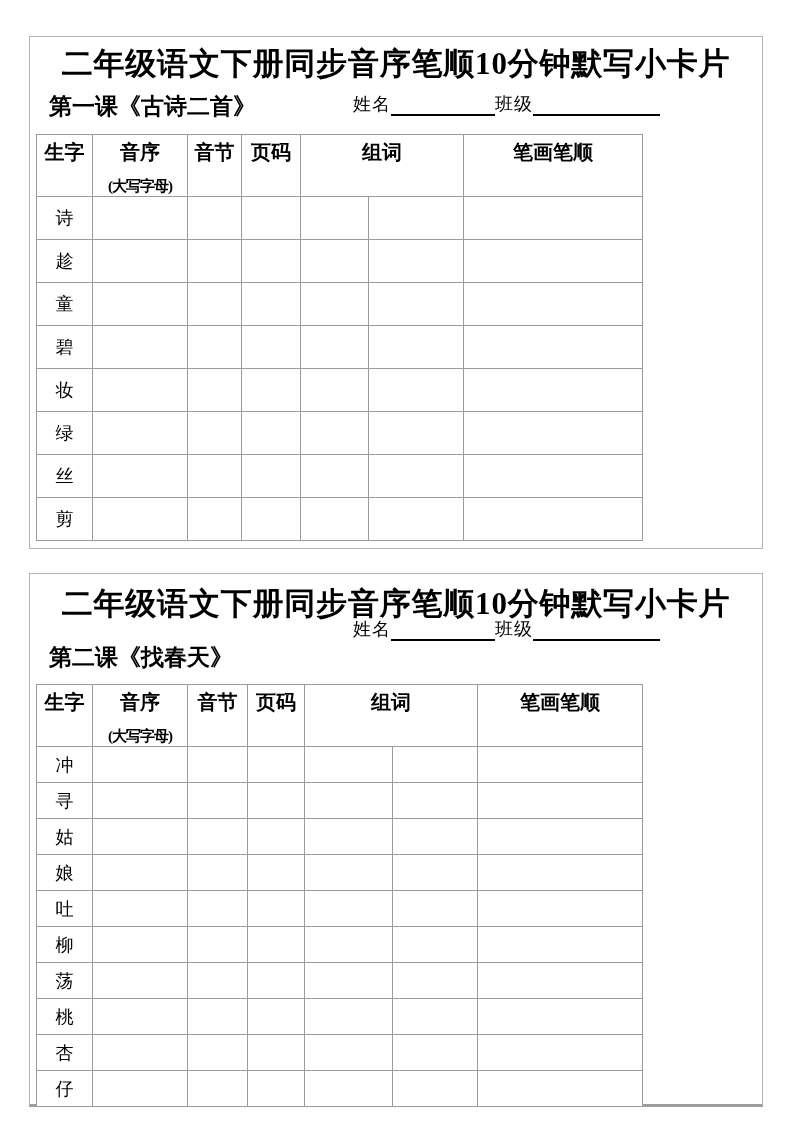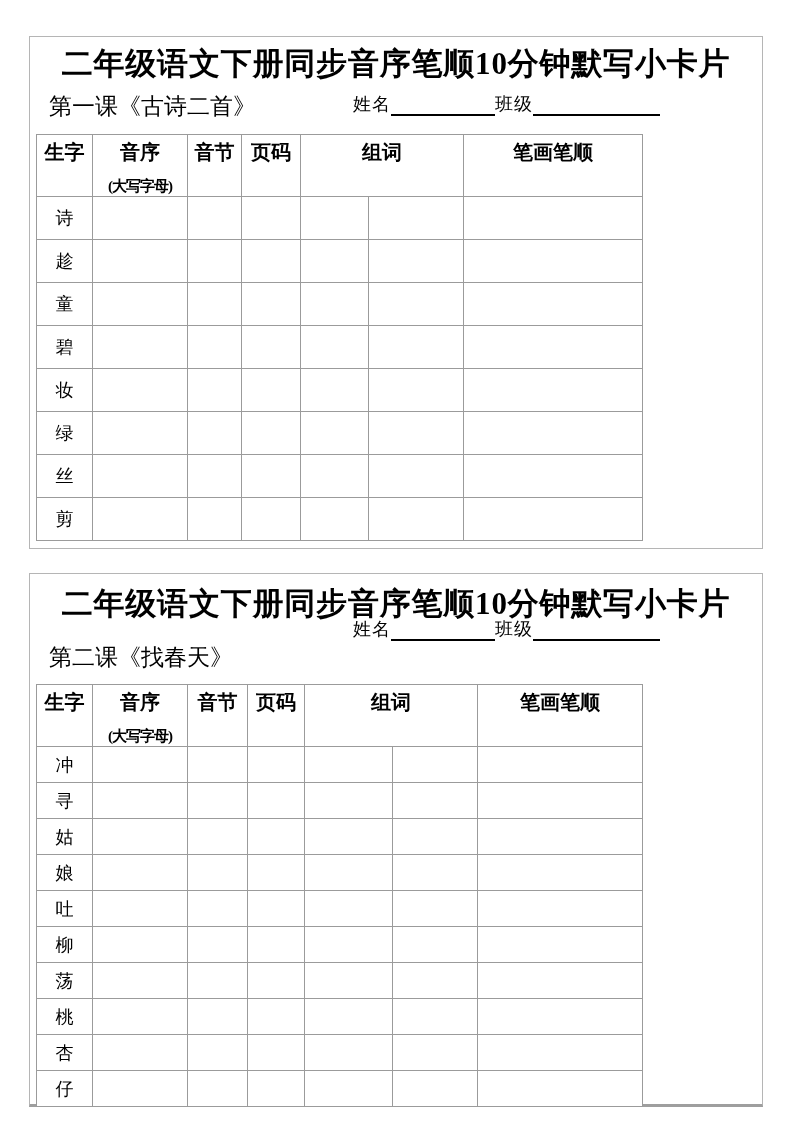--- a/index.html
+++ b/index.html
@@ -37,22 +37,22 @@
   .card-2 .title { top: 9px; }
 
   .lesson-line {
     position: absolute;
     left: 19px;
     font-size: 23px;
     white-space: nowrap;
   }
   .card-1 .lesson-line { top: 54px; }
   .card-2 .lesson-line { top: 68px; text-align: right; }
-  .lesson-num { font-weight: normal; }
-  .lesson-book { font-weight: normal; }
+  .lesson-num { font-weight: bold; }
+  .lesson-book { font-weight: bold; }
 
   .name-line {
     position: absolute;
     left: 323px;
     font-size: 18px;
     font-weight: normal;
     letter-spacing: 1px;
     white-space: nowrap;
   }
   .card-1 .name-line { top: 55px; }

